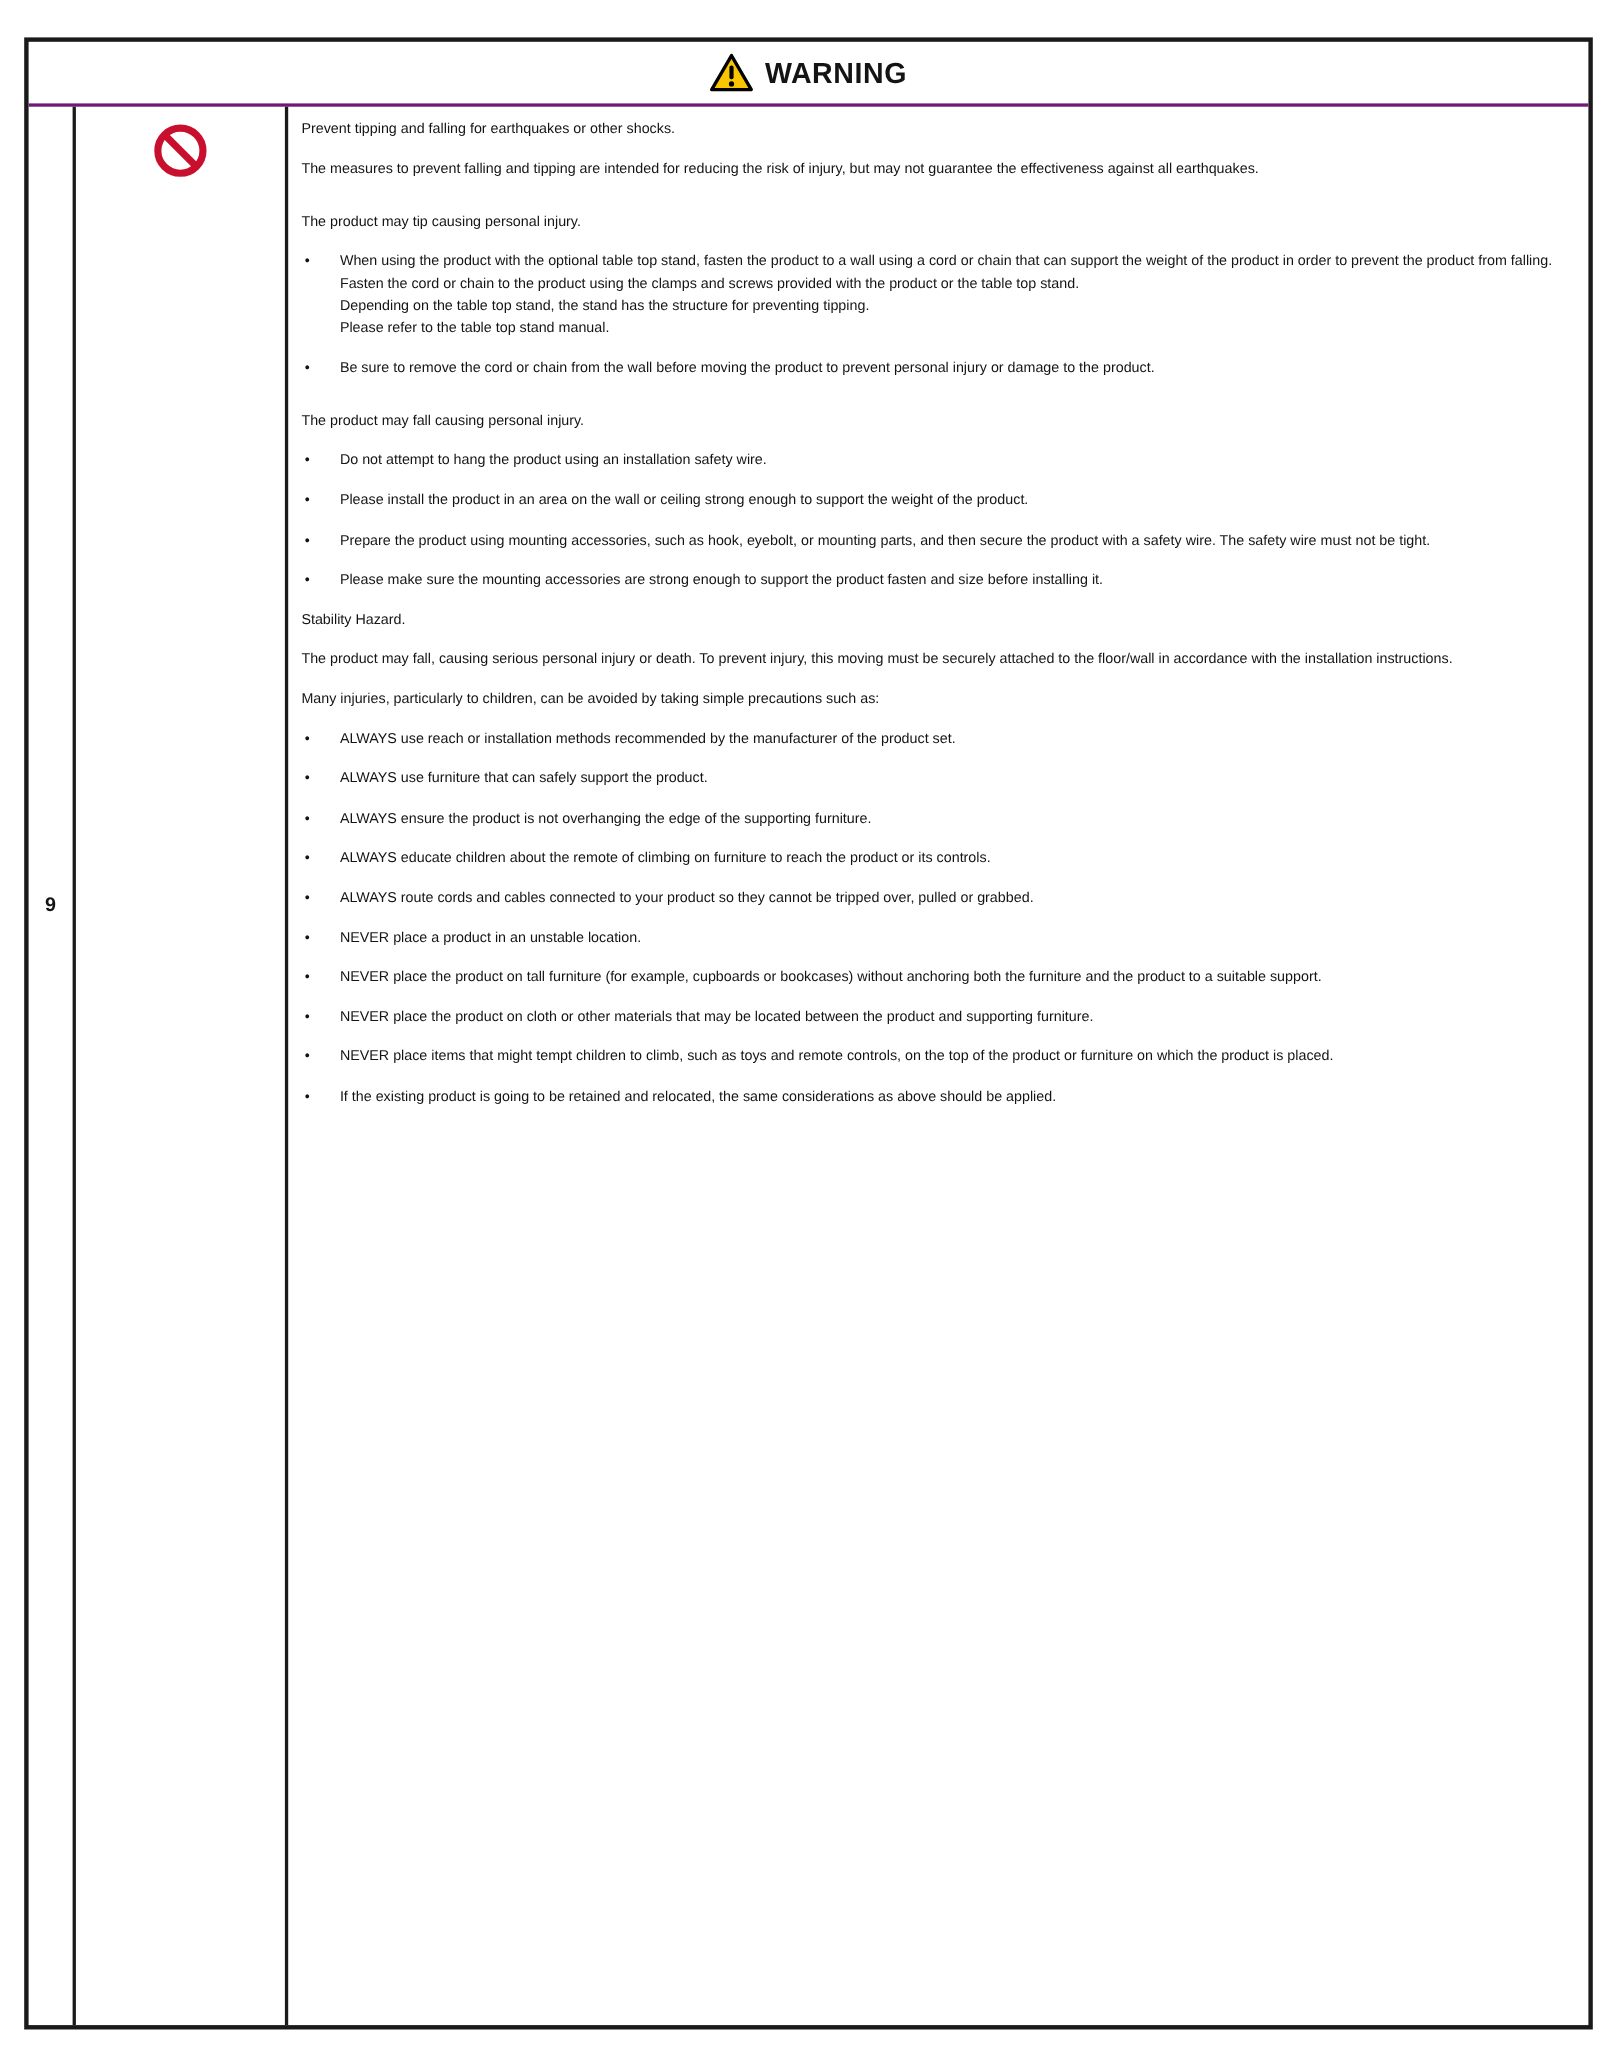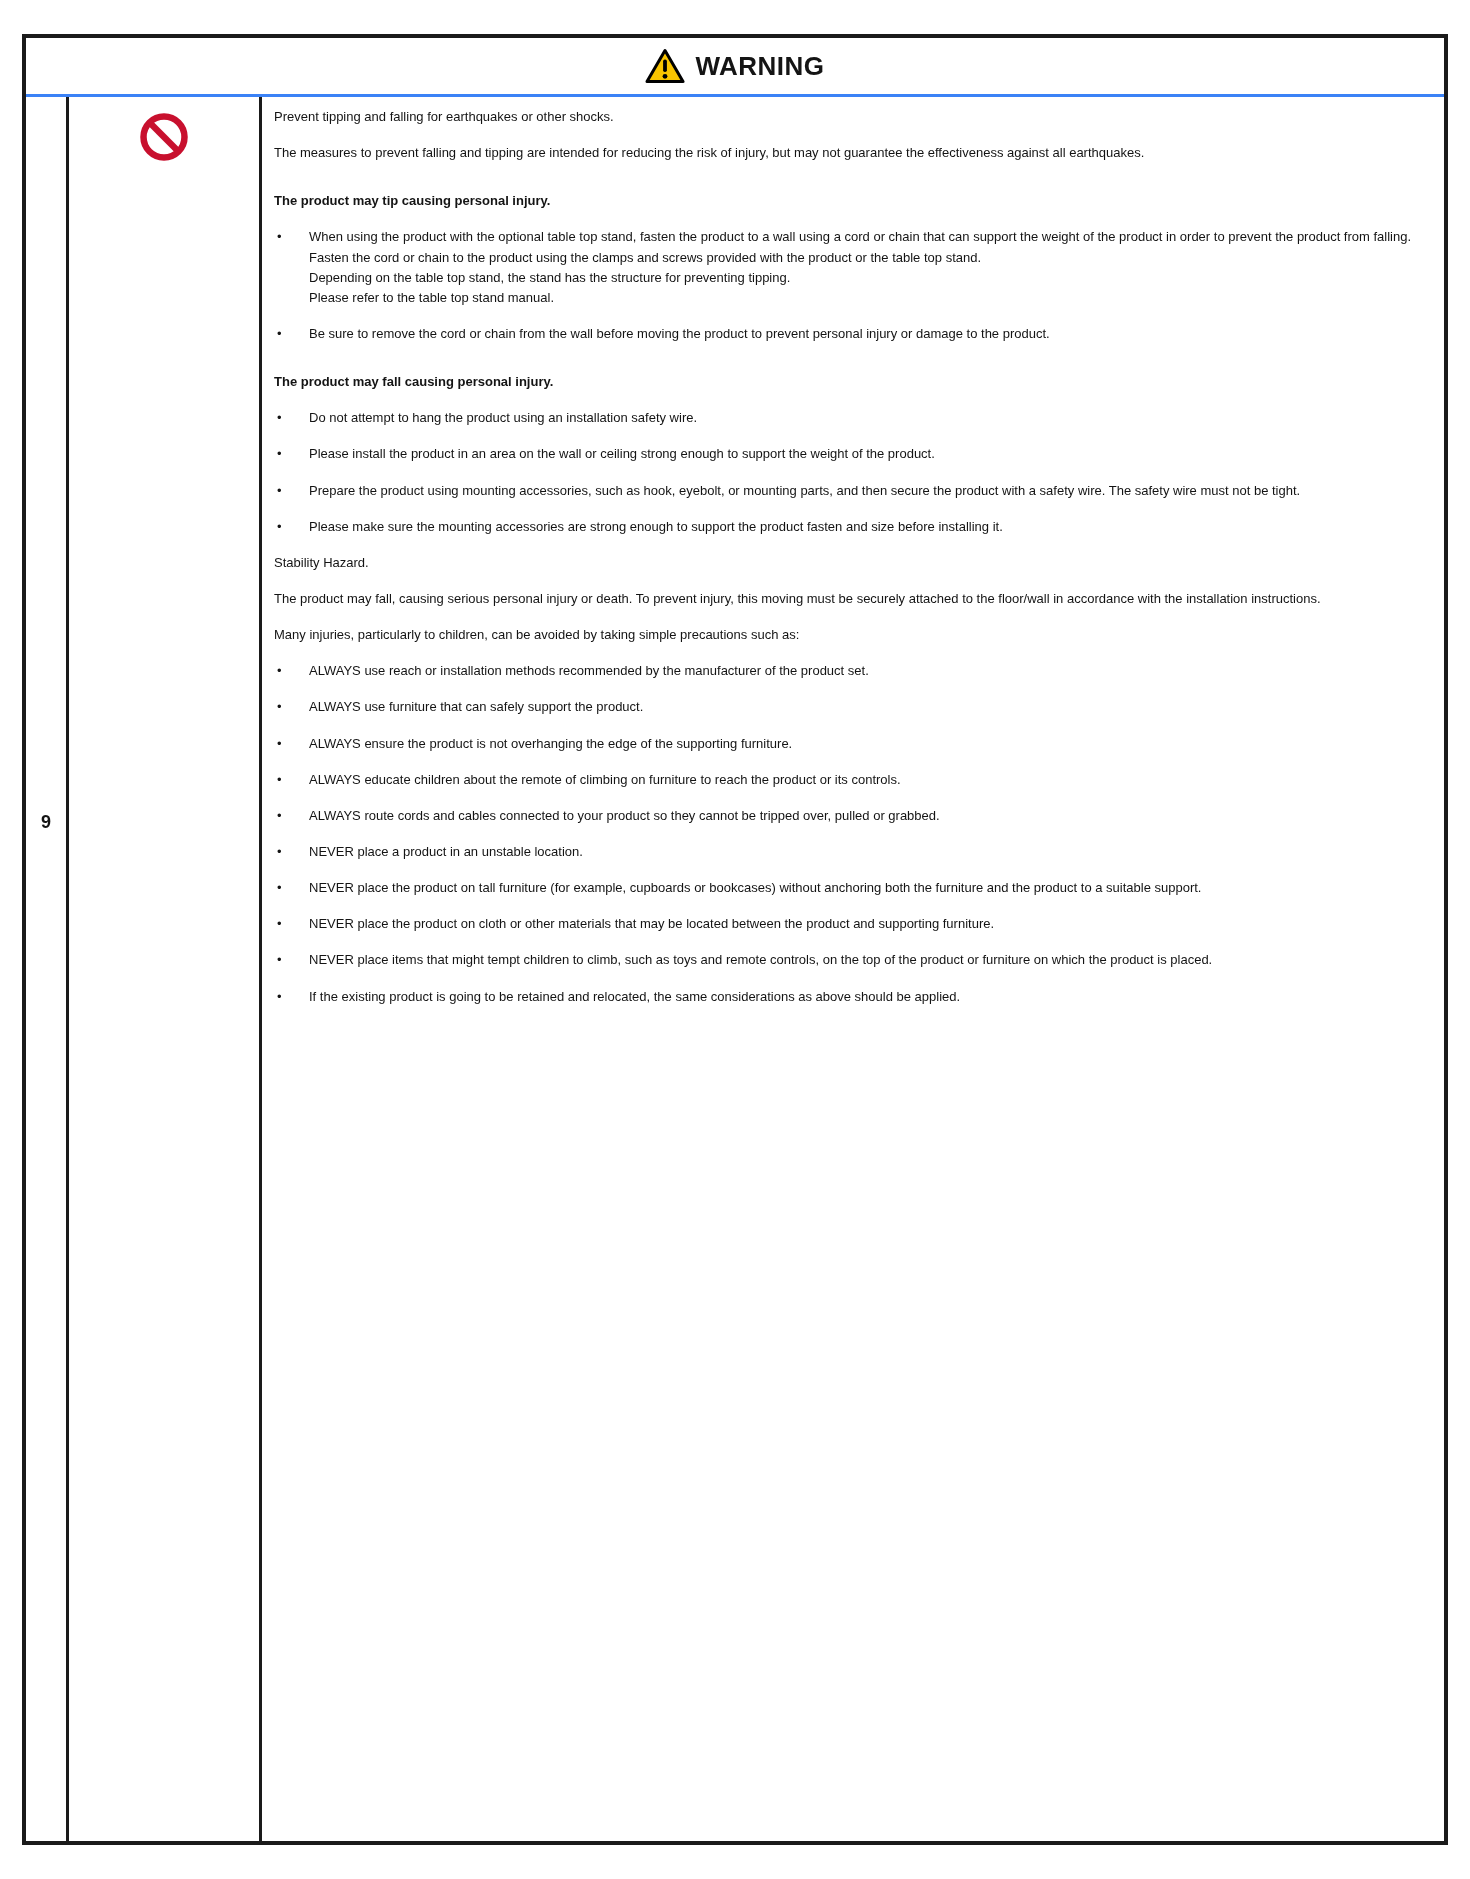--- a/index.html
+++ b/index.html
@@ -12,21 +12,21 @@
   }
   .doc-table{
     position:absolute;left:22px;top:34px;right:22px;bottom:34px;
     border:4px solid #1a1a1a;
     display:flex;flex-direction:column;
     background:#fff;
   }
   
   .warn-header{
     height:56px;flex:0 0 56px;
-    border-bottom:3px solid #3b82f6;
+    border-bottom:3px solid #701a75;
     display:flex;align-items:center;justify-content:center;gap:10px;
   }
   .warn-icon{display:inline-flex;line-height:0;}
   .warn-title{
     font-size:26px;font-weight:bold;letter-spacing:0.5px;
     transform:scaleY(1.02);
   }
   
   .body-row{flex:1;display:flex;min-height:0;}
   .num-col{
@@ -43,21 +43,21 @@
     padding-top:14px;
   }
   .no-icon{display:inline-flex;line-height:0;}
   .content-col{
     flex:1;min-width:0;
     padding:10px 26px 8px 12px;
     overflow:hidden;
     font-size:13px;line-height:1.55;
   }
   .content-col p{margin:0 0 16px;white-space:pre-line;}
-  .content-col p.heading{font-weight:bold;margin-top:28px;}
+  .content-col p.heading{font-weight:normal;margin-top:28px;}
   .bullet{display:flex;margin:0 0 16px;}
   .bullet .marker{flex:0 0 32px;padding-left:3px;}
   .bullet .btext{flex:1;white-space:pre-line;}
 </style>
 </head>
 <body>
 
 <div class="doc-table">
 
   <div class="warn-header">

